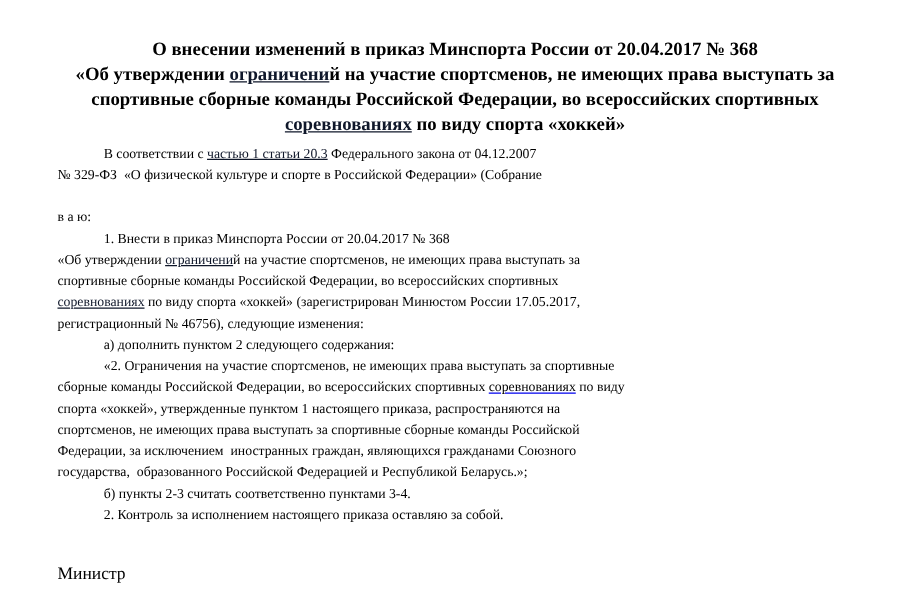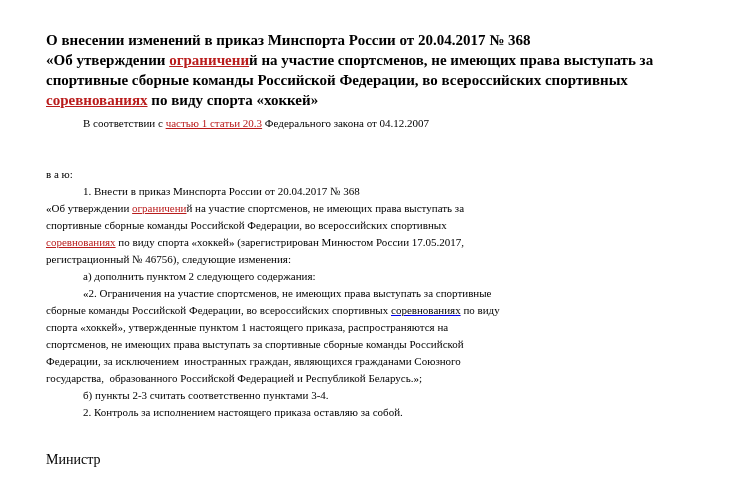--- a/index.html
+++ b/index.html
@@ -8,36 +8,36 @@
     width: 730px;
     height: 490px;
     background: #ffffff;
     color: #000000;
     font-family: "Liberation Serif", "DejaVu Serif", serif;
     overflow: hidden;
     box-sizing: border-box;
     padding: 30px 48px 0 46px;
   }
   .doc-title {
-    text-align: left;
+    text-align: center;
     font-weight: bold;
     font-size: 15px;
     line-height: 20px;
     white-space: pre-wrap;
     margin: 0 0 5px 0;
   }
   .para {
     margin: 0;
     font-size: 11px;
     line-height: 17px;
     text-indent: 37px;
     white-space: pre-wrap;
   }
   .lnk {
-    color: #b91c1c;
+    color: #0f172a;
     text-decoration: underline;
     cursor: pointer;
   }
   .black-lnk {
     color: #000000;
     text-decoration: underline;
     text-decoration-color: #0000ee;
     cursor: pointer;
   }
   .sig-row {
@@ -50,21 +50,21 @@
     line-height: 17px;
   }
 </style>
 </head>
 <body>
 
 <div class="page">
 
   <div class="doc-title"><span>О внесении изменений в приказ Минспорта России от 20.04.2017 № 368</span><br><span>«Об утверждении </span><a class="lnk">ограничени</a><span>й на участие спортсменов, не имеющих права выступать за</span><br><span>спортивные сборные команды Российской Федерации, во всероссийских спортивных</span><br><a class="lnk">соревнованиях</a><span> по виду спорта «хоккей»</span></div>
 
-  <p class="para"><span>В соответствии с </span><a class="lnk">частью 1 статьи 20.3</a><span> Федерального закона от 04.12.2007</span><br><br><br><span>в а ю:</span></p>
+  <p class="para"><span>В соответствии с </span><a class="lnk">частью 1 статьи 20.3</a><span> Федерального закона от 04.12.2007</span><br><span>№ 329-ФЗ  «О физической культуре и спорте в Российской Федерации» (Собрание</span><br><br><span>в а ю:</span></p>
 
   <p class="para"><span>1. Внести в приказ Минспорта России от 20.04.2017 № 368</span><br><span>«Об утверждении </span><a class="lnk">ограничени</a><span>й на участие спортсменов, не имеющих права выступать за</span><br><span>спортивные сборные команды Российской Федерации, во всероссийских спортивных</span><br><a class="lnk">соревнованиях</a><span> по виду спорта «хоккей» (зарегистрирован Минюстом России 17.05.2017,</span><br><span>регистрационный № 46756), следующие изменения:</span></p>
 
   <p class="para"><span>а) дополнить пунктом 2 следующего содержания:</span></p>
 
   <p class="para"><span>«2. Ограничения на участие спортсменов, не имеющих права выступать за спортивные</span><br><span>сборные команды Российской Федерации, во всероссийских спортивных </span><a class="black-lnk">соревнованиях</a><span> по виду</span><br><span>спорта «хоккей», утвержденные пунктом 1 настоящего приказа, распространяются на</span><br><span>спортсменов, не имеющих права выступать за спортивные сборные команды Российской</span><br><span>Федерации, за исключением  иностранных граждан, являющихся гражданами Союзного</span><br><span>государства,  образованного Российской Федерацией и Республикой Беларусь.»;</span></p>
 
   <p class="para"><span>б) пункты 2-3 считать соответственно пунктами 3-4.</span></p>
 
   <p class="para"><span>2. Контроль за исполнением настоящего приказа оставляю за собой.</span></p>

